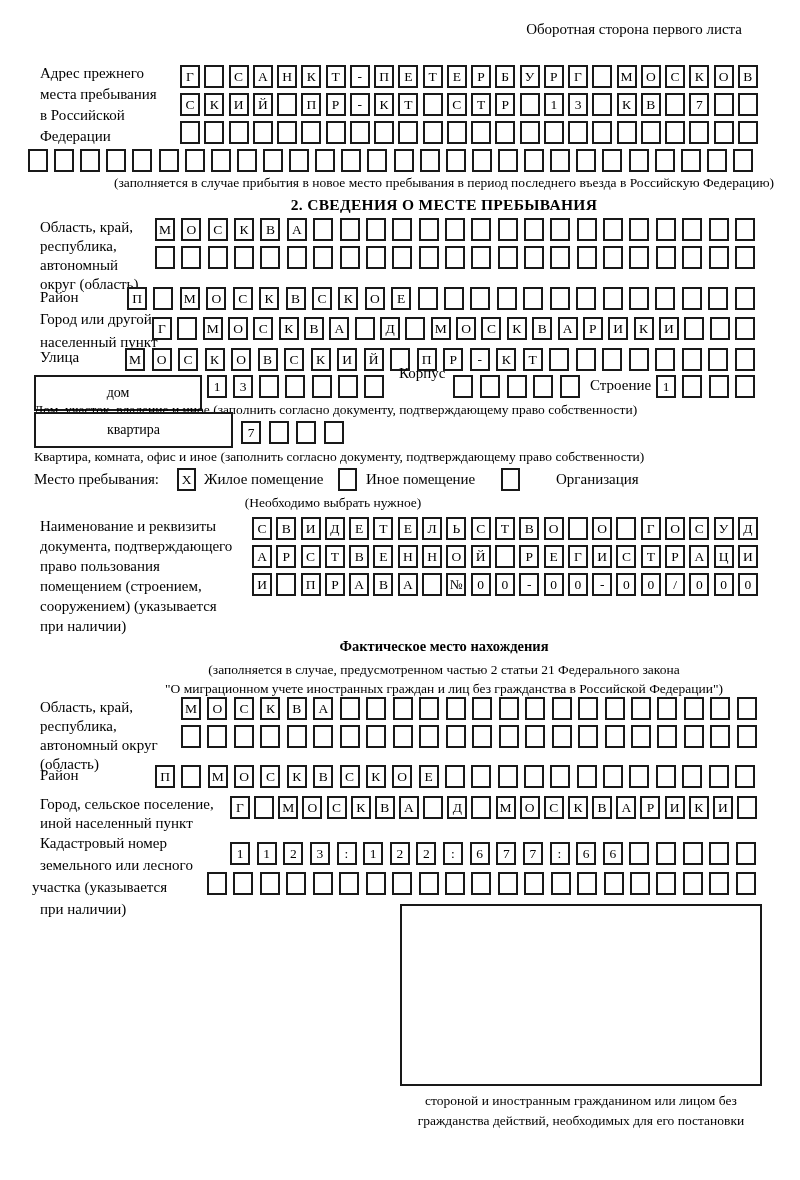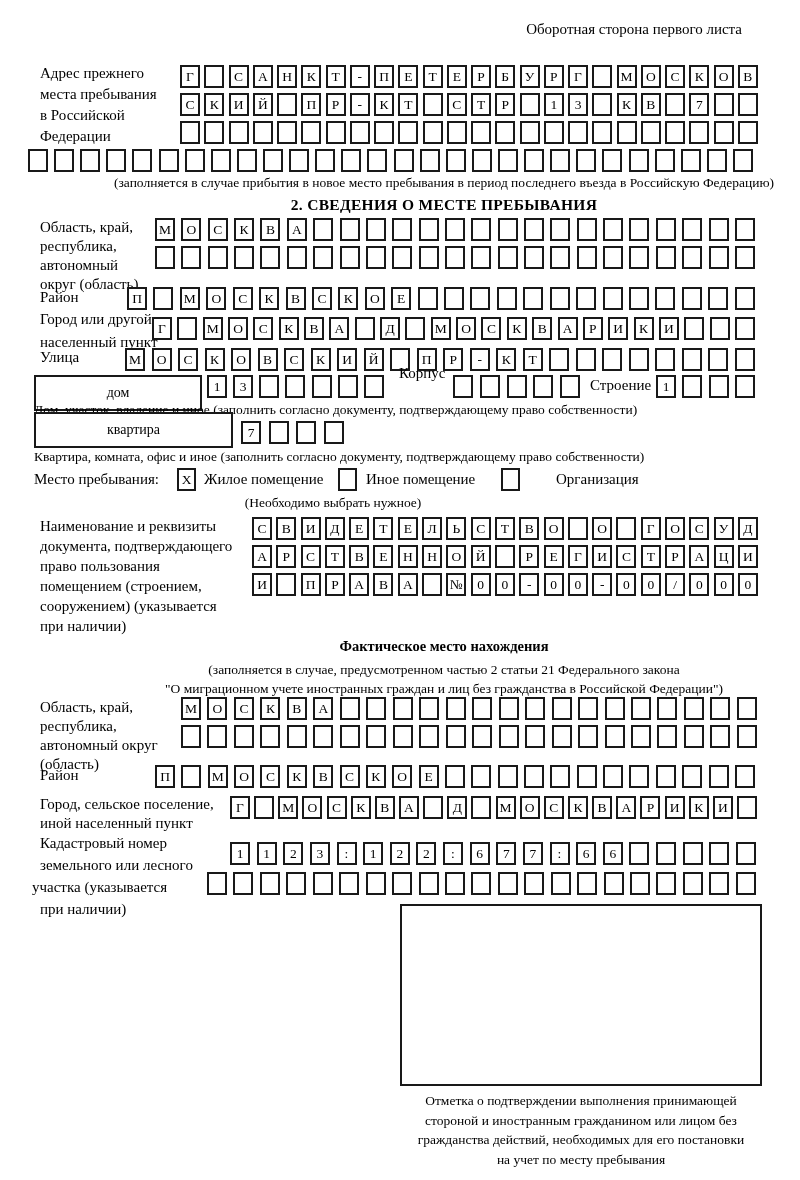--- a/index.html
+++ b/index.html
@@ -575,17 +575,15 @@
     <span class="cell"></span>
     <span class="cell"></span>
     <span class="cell"></span>
     <span class="cell"></span>
     <span class="cell"></span>
     <span class="cell"></span>
   </div>
 
 <div class="stamp" style="left:400px; top:904px; width:362px; height:182px;"></div>
 <div class="conf" style="left:378px; top:1091px; width:406px;">
-  <div>Отметка о подтверждении выполнения принимающей</div>
   <div>стороной и иностранным гражданином или лицом без</div>
   <div>гражданства действий, необходимых для его постановки</div>
-  <div>на учет по месту пребывания</div>
 </div>
 
 </body></html>

